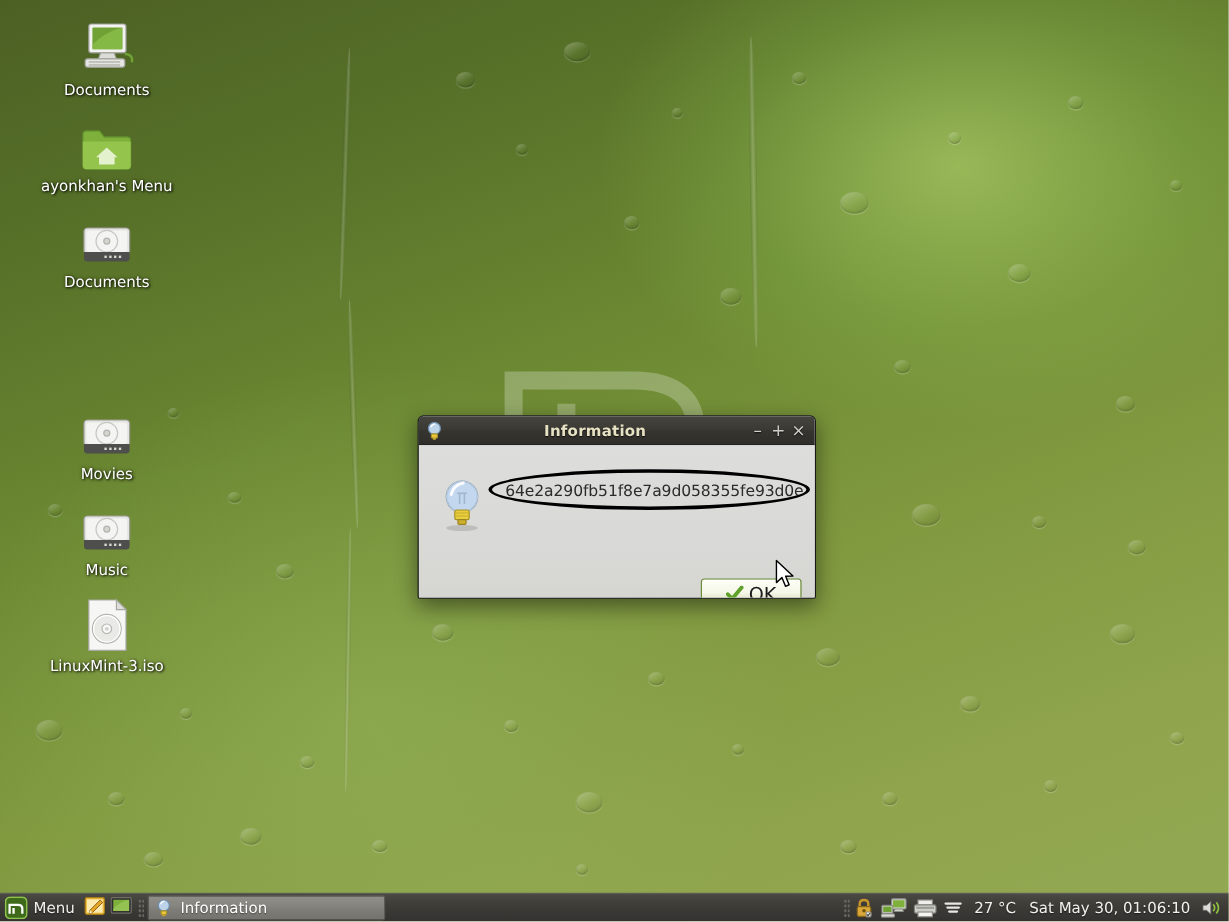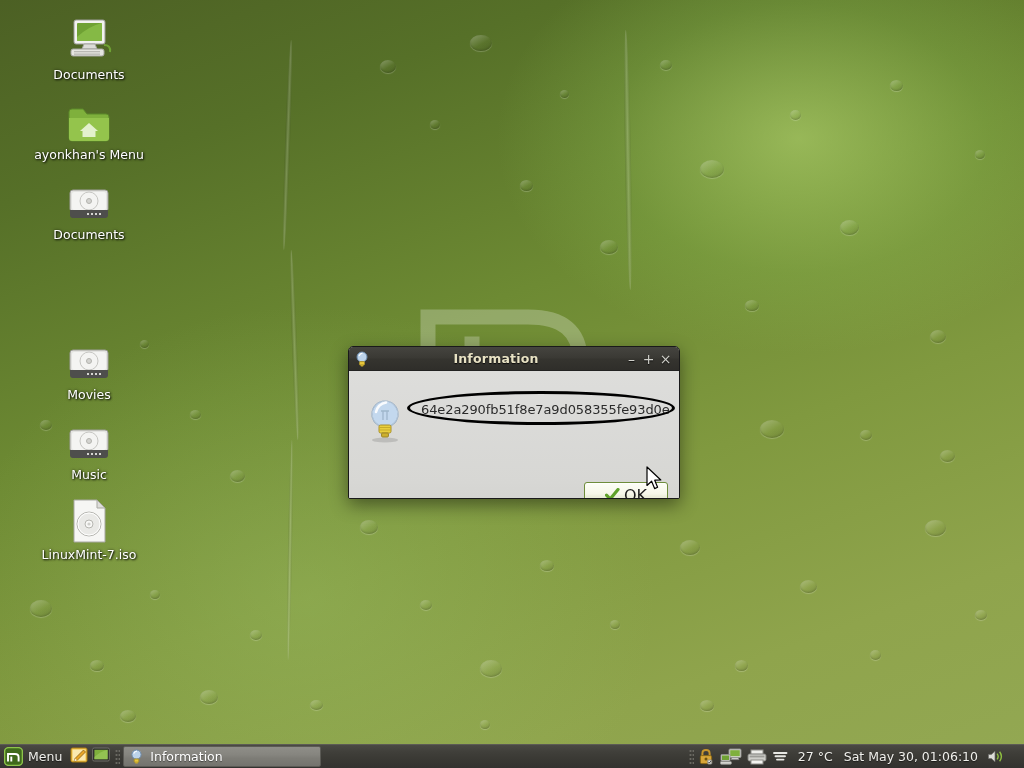--- a/index.html
+++ b/index.html
@@ -177,21 +177,21 @@
     background: linear-gradient(180deg, #8f8e88 0%, #86857f 40%, #7d7c76 60%, #74736e 100%);
     border: 1px solid #5b5a55;
     border-radius: 2px;
     cursor: default;
   }
   .task-item .task-label {
     font-size: 12.5px; color: #ffffff;
     text-shadow: 0 1px 1px rgba(0,0,0,0.45);
     white-space: nowrap; overflow: hidden; text-overflow: ellipsis;
   }
-  #tray { display: flex; align-items: center; gap: 5px; padding-right: 20px; }
+  #tray { display: flex; align-items: center; gap: 5px; padding-right: 6px; }
   .tray-icon { width: 18px; height: 18px; display:flex; align-items:center; justify-content:center; cursor: default; }
   #temperature, #clock {
     font-size: 12.5px; color: #f0f0ec;
     text-shadow: 0 1px 1px rgba(0,0,0,0.55);
     white-space: nowrap;
     padding: 0 3px;
     cursor: default;
   }
 
   
@@ -350,21 +350,21 @@
     <div class="glyph">
       <svg width="40" height="46" viewBox="0 0 40 46">
         <path d="M5 2 L28 2 L36 10 L36 44 L5 44 Z" fill="#f6f6f4" stroke="#a8a8a3"></path>
         <path d="M28 2 L36 10 L28 10 Z" fill="#dedeDA" stroke="#a8a8a3"></path>
         <circle cx="20" cy="26" r="12" fill="#e9e9e6" stroke="#b6b6b1"></circle>
         <circle cx="20" cy="26" r="11" fill="none" stroke="#ffffff"></circle>
         <circle cx="20" cy="26" r="4" fill="#f8f8f6" stroke="#b6b6b1"></circle>
         <circle cx="20" cy="26" r="1.6" fill="#cfcfcb"></circle>
       </svg>
     </div>
-    <div class="label">LinuxMint-7.iso</div>
+    <div class="label">LinuxMint-3.iso</div>
   </div>
 
   <div id="dialog">
     <div id="titlebar">
       <span style="display:flex;align-items:center;">
         <svg width="14" height="16" viewBox="0 0 14 16">
           <circle cx="7" cy="6" r="5" fill="#bcd3ea" stroke="#6d8bab"></circle>
           <path d="M4 5 Q5 2.5 7.5 2.2" stroke="#fff" fill="none" stroke-width="1.2"></path>
           <rect x="4.5" y="10.6" width="5" height="3.4" rx="0.8" fill="#e8c73c" stroke="#a8902a"></rect>
           <rect x="5.6" y="13.8" width="2.8" height="1.6" rx="0.6" fill="#c9a92c"></rect>

